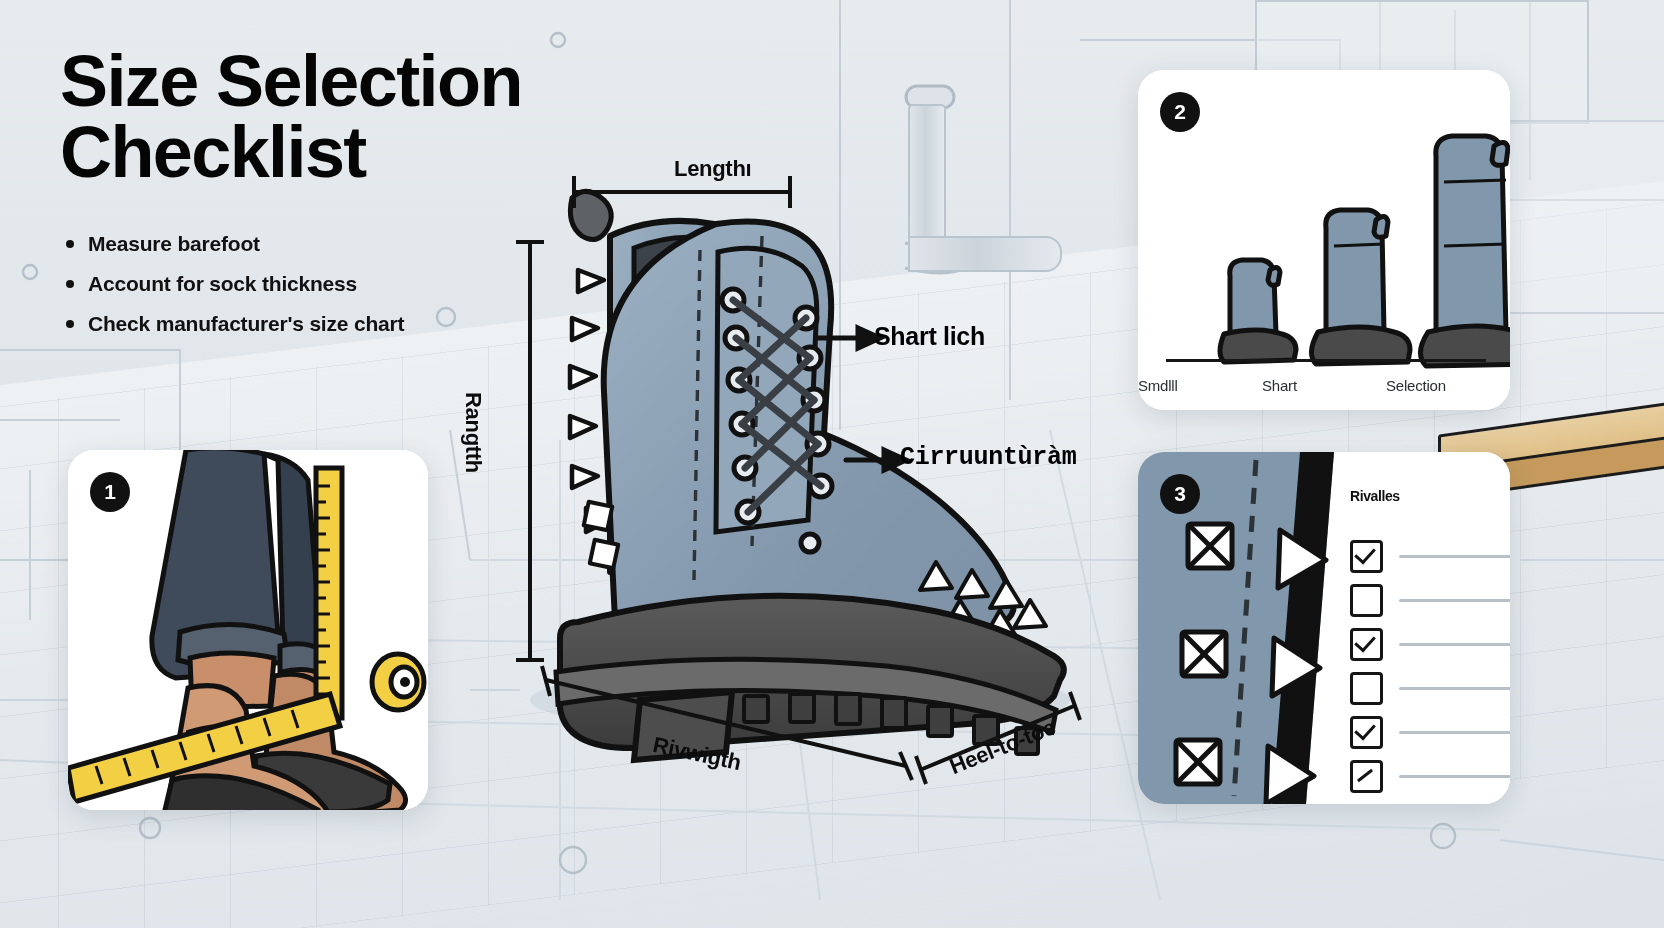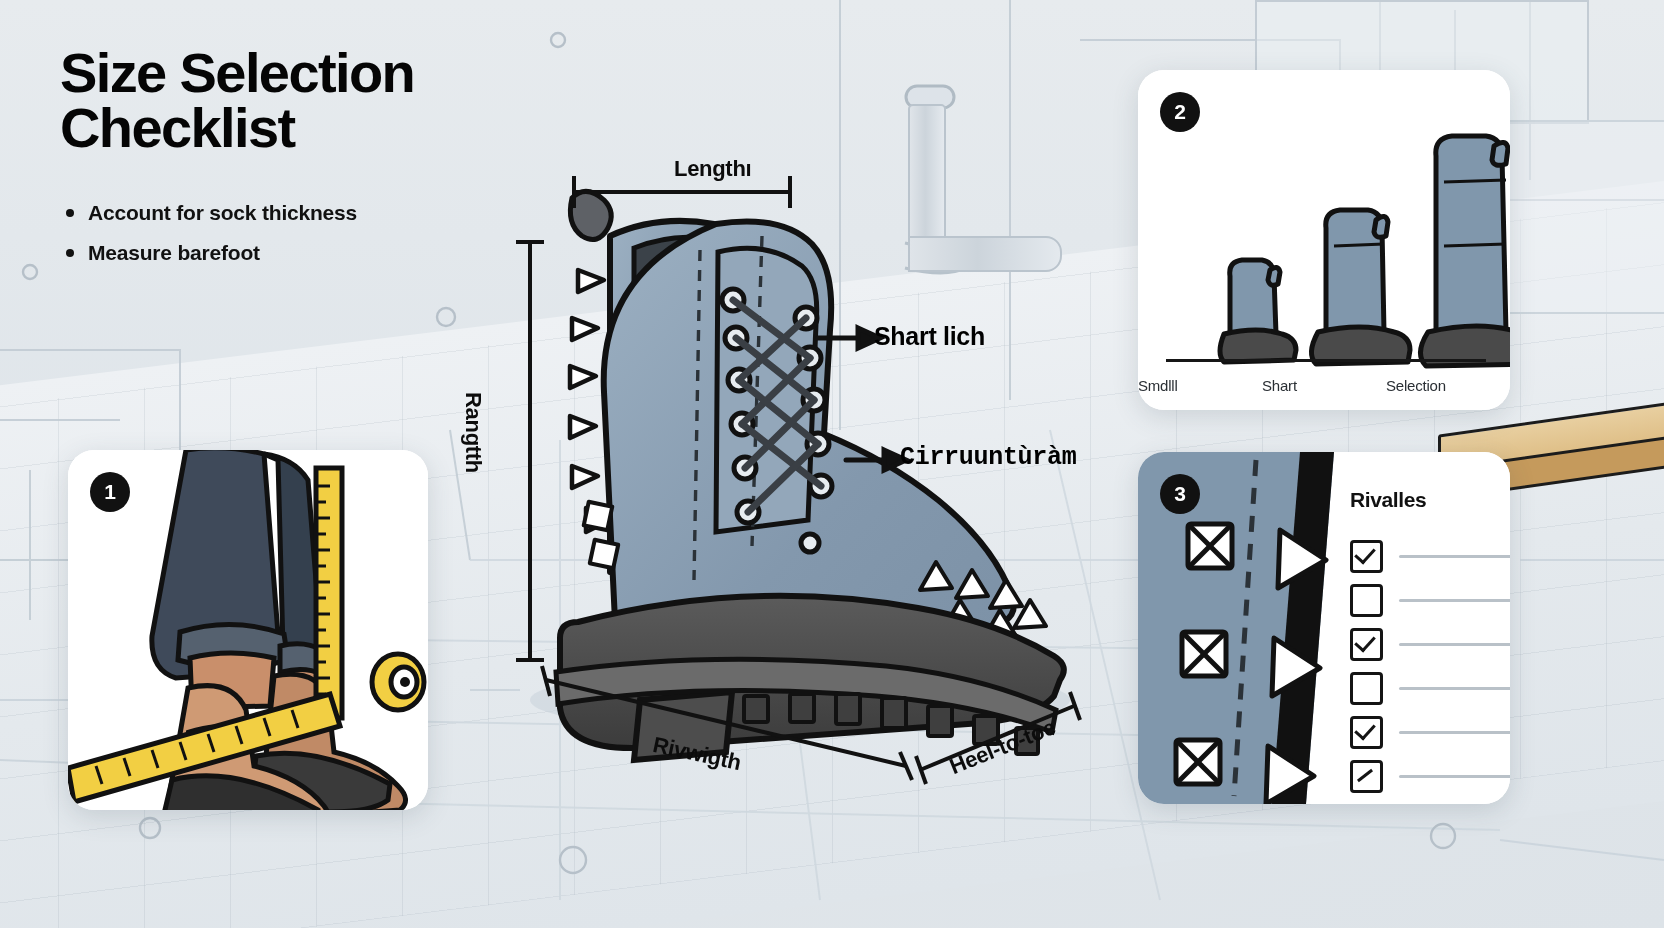--- a/index.html
+++ b/index.html
@@ -18,39 +18,39 @@
       repeating-linear-gradient(0deg,rgba(140,155,168,.16) 0 1px,transparent 1px 62px);
     transform:skewY(-7deg) ;transform-origin:0 0;opacity:.85;}
   .bench{position:absolute;border:2px solid #c3ccd4;background:rgba(233,238,242,.55);}
   .bench2{position:absolute;border:2px solid #ccd5dc;background:rgba(236,240,244,.5);}
   .pipe{position:absolute;background:linear-gradient(90deg,#dfe4e9,#ccd4db 45%,#e4e9ee);border:2px solid #bac4cd;border-radius:5px;}
   .wood{position:absolute;right:-10px;top:418px;width:230px;height:56px;background:linear-gradient(180deg,#e8cfa0,#d8b375);border:3px solid #1c1c1c;transform:skewY(-8deg);border-radius:3px;}
   .wood2{position:absolute;right:-10px;top:452px;width:230px;height:26px;background:#c59a5c;border:3px solid #1c1c1c;transform:skewY(-8deg);border-radius:3px;}
 
   
   .head{position:absolute;left:60px;top:46px;width:520px;}
-  .title{font-size:56px;line-height:.98;font-weight:bold;color:#050505;letter-spacing:-1.6px;margin:0;}
+  .title{font-size:72px;line-height:.98;font-weight:bold;color:#050505;letter-spacing:-1.6px;margin:0;}
   .bullets{margin:46px 0 0 0;padding:0;list-style:none;}
   .bullets li{position:relative;padding-left:28px;font-size:21px;line-height:1.0;font-weight:bold;color:#111;margin-bottom:19px;letter-spacing:-.2px;}
   .bullets li:before{content:"";position:absolute;left:6px;top:7px;width:8px;height:8px;border-radius:50%;background:#111;}
 
   
   .card{position:absolute;background:#fff;border-radius:26px;box-shadow:0 7px 26px rgba(60,75,90,.17);overflow:hidden;}
   .badge{position:absolute;width:40px;height:40px;border-radius:50%;background:#111;color:#fff;
          font-size:21px;font-weight:bold;display:flex;align-items:center;justify-content:center;z-index:8;}
 
   #card1{left:68px;top:450px;width:360px;height:360px;}
   #card2{left:1138px;top:70px;width:372px;height:340px;}
   #card3{left:1138px;top:452px;width:372px;height:352px;}
 
   .sizelabels{position:absolute;left:0;bottom:16px;width:100%;display:flex;}
   .sizelabels span{flex:1;text-align:left;font-size:15px;color:#2a2f34;letter-spacing:-.2px;}
   .sizeline{position:absolute;left:28px;right:24px;bottom:48px;height:3px;background:#161616;}
 
-  .card3-title{position:absolute;left:212px;top:36px;font-size:21px;font-weight:bold;color:#111;letter-spacing:-.4px;}
+  .card3-title{position:absolute;left:212px;top:36px;font-size:14px;font-weight:bold;color:#111;letter-spacing:-.4px;}
   .chk-row{position:absolute;display:flex;align-items:center;}
   .chk{width:27px;height:27px;border:3px solid #141414;border-radius:4px;background:#fff;position:relative;}
   .chk.on:after{content:"";position:absolute;left:6px;top:1px;width:9px;height:16px;border:solid #141414;border-width:0 3.2px 3.2px 0;transform:rotate(42deg);}
   .chk.part:after{content:"";position:absolute;left:3px;top:11px;width:18px;height:3px;background:#141414;transform:rotate(-38deg);}
   .chk-line{width:118px;height:2.5px;background:#b9c1c8;margin-left:16px;border-radius:2px;}
 
   
   .dimlabel{position:absolute;font-size:22px;font-weight:bold;color:#0c0c0c;letter-spacing:-.3px;white-space:nowrap;}
   .arrowlabel{position:absolute;font-size:25px;font-weight:bold;color:#000000;letter-spacing:-.3px;white-space:nowrap;}
 
@@ -122,22 +122,23 @@
   <div class="pipe" style="left:908px;top:236px;width:150px;height:32px;border-radius:0 16px 16px 0;"></div>
   <div class="wood"></div>
   <div class="wood2"></div>
 
   <div class="head">
     <h1 class="title">
       <span>Size Selection</span><br>
       <span>Checklist</span>
     </h1>
     <ul class="bullets">
+      <li>Measure barefoot</li>
       <li>Account for sock thickness</li>
-      <li>Measure barefoot</li>
+      <li>Check manufacturer's size chart</li>
     </ul>
   </div>
 
   <svg class="ov">
     <defs>
       <linearGradient id="upperG" x1="0" y1="0" x2="1" y2="1">
         <stop offset="0%" stop-color="#9cb0c2"></stop>
         <stop offset="60%" stop-color="#8398ad"></stop>
         <stop offset="100%" stop-color="#7c91a6"></stop>
       </linearGradient>

